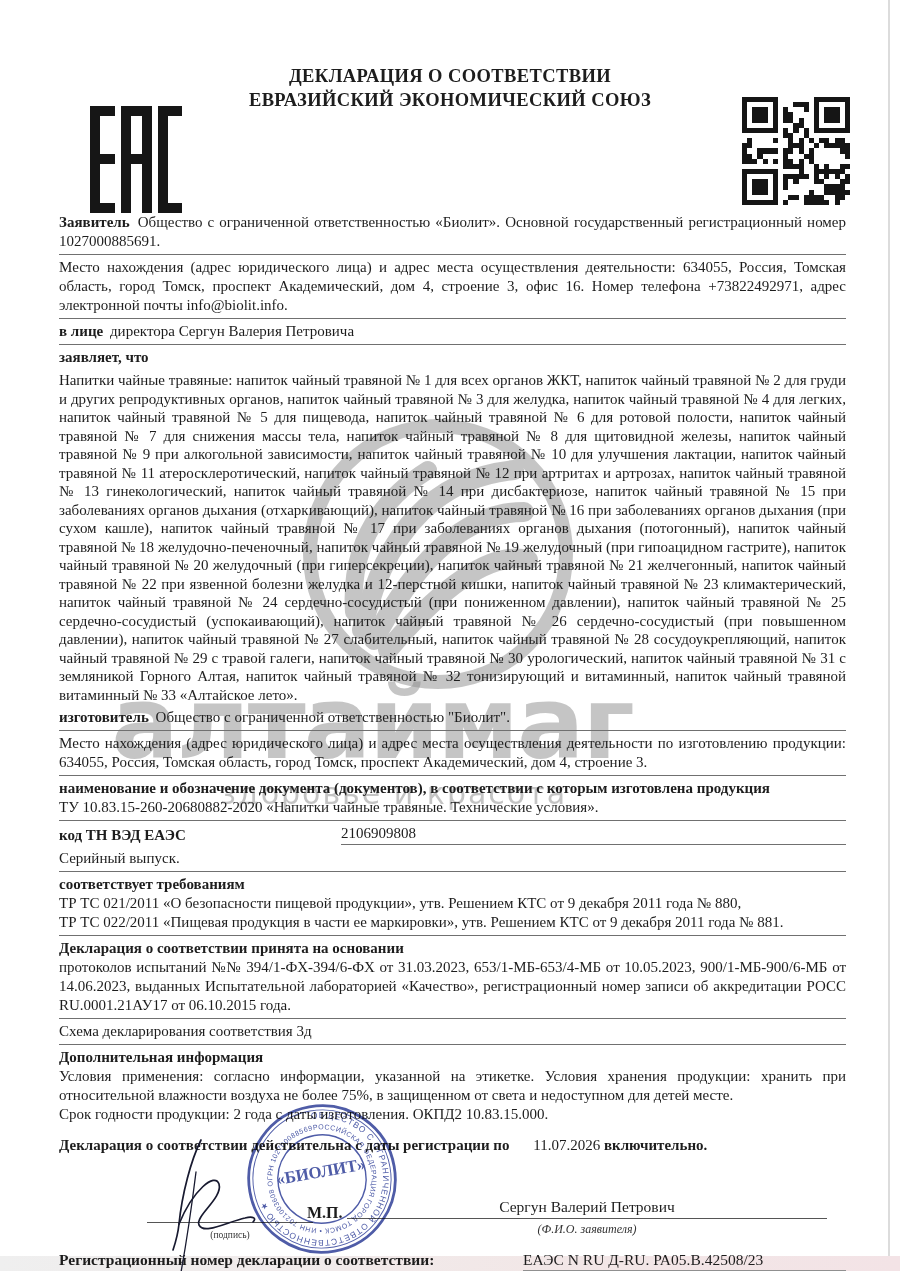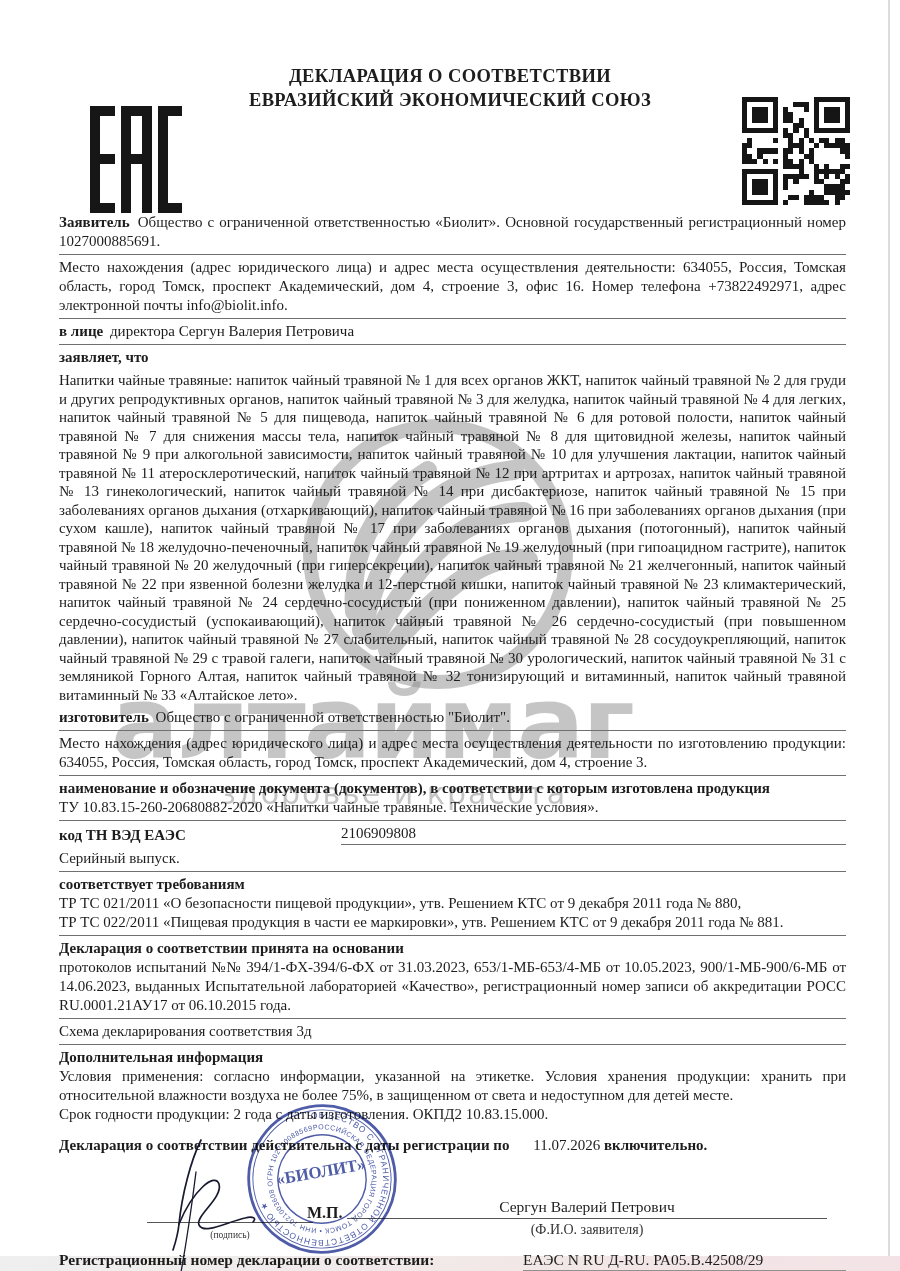--- a/index.html
+++ b/index.html
@@ -35,21 +35,21 @@
   .tnved .tv{flex:1;border-bottom:1px solid #707070;padding-bottom:1px;}
   .validity{margin-top:7px;padding:2px 0;font-weight:bold;}
   .validity .date{font-weight:normal;margin-left:20px;}
   
   .sig-row{position:relative;height:66px;margin-top:8px;}
   .sig-pod{position:absolute;left:88px;top:50px;width:166px;border-top:1.2px solid #555;
            text-align:center;font-size:9.5px;color:#333;padding-top:3px;}
   .sig-mp{position:absolute;left:248px;top:31px;font-weight:bold;font-size:16px;}
   .sig-fio{position:absolute;left:288px;top:0;width:480px;text-align:center;}
   .sig-fio .name{font-size:15.5px;padding:25px 0 2px;border-bottom:1.2px solid #555;}
-  .sig-fio .sub{font-size:14px;color:#333;padding-top:1px;}
+  .sig-fio .sub{font-size:12px;color:#333;padding-top:1px;font-style:italic;}
   .stamp{position:absolute;left:181px;top:-70px;width:164px;height:154px;z-index:3;
          opacity:.9;mix-blend-mode:multiply;transform:rotate(-10deg);}
   .scribble{position:absolute;left:90px;top:-40px;z-index:4;}
   
   .reg{display:flex;margin-top:12px;align-items:flex-start;}
   .reg .rl{width:464px;flex:none;font-weight:bold;font-size:15.5px;}
   .reg .rv{flex:1;font-size:15.5px;border-bottom:1px solid #909090;padding-bottom:1px;}
 </style>
 </head>
 <body>
@@ -413,17 +413,17 @@
       <div class="sig-pod">(подпись)</div>
       <div class="sig-mp">М.П.</div>
       <div class="sig-fio">
         <div class="name">Сергун Валерий Петрович</div>
         <div class="sub">(Ф.И.О. заявителя)</div>
       </div>
     </div>
 
     <div class="reg">
       <span class="rl">Регистрационный номер декларации о соответствии:</span>
-      <span class="rv">ЕАЭС N RU Д-RU. РА05.В.42508/29</span>
+      <span class="rv">ЕАЭС N RU Д-RU. РА05.В.42508/23</span>
     </div>
 
   </div>
 </div>
 
 </body></html>

